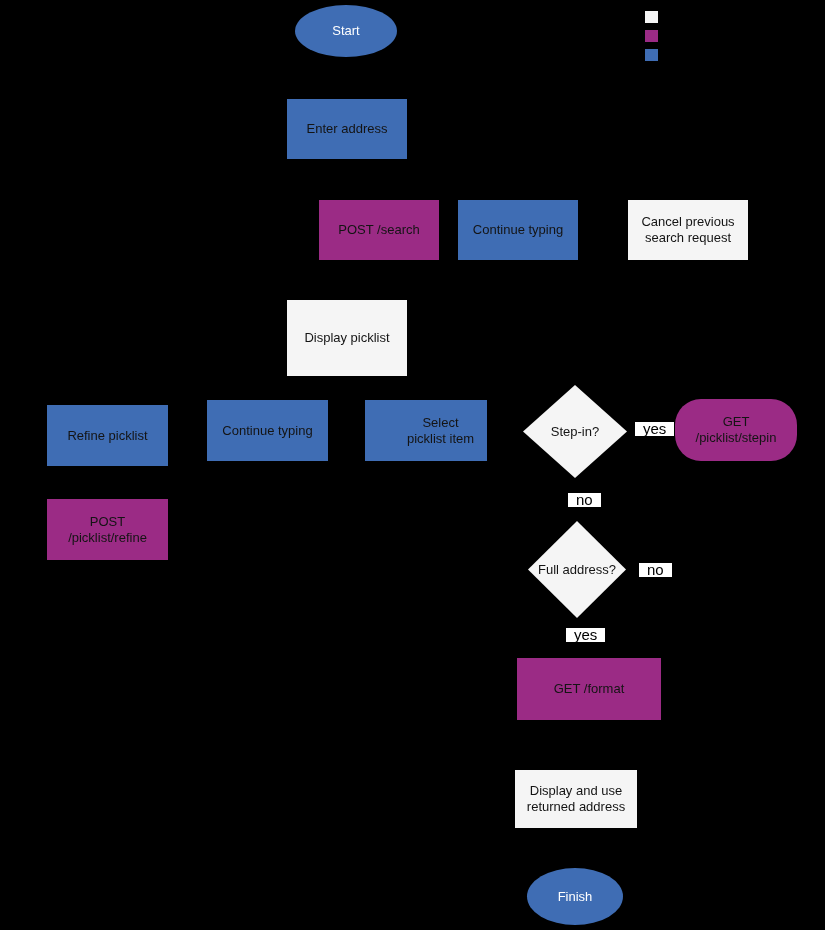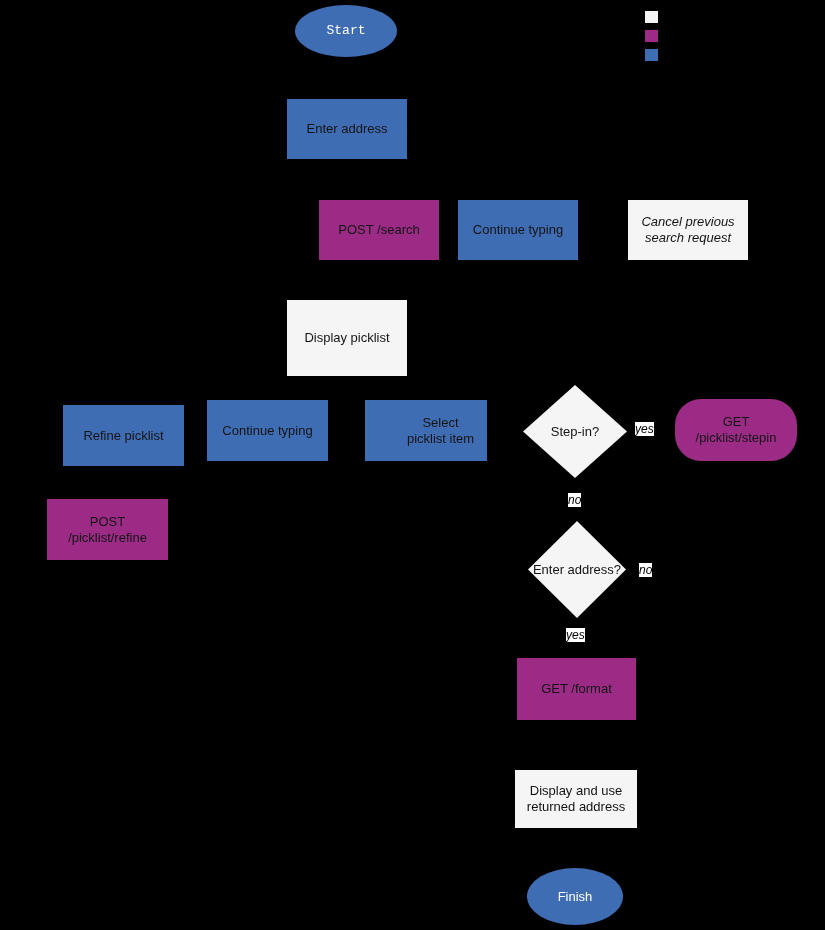--- a/index.html
+++ b/index.html
@@ -33,70 +33,69 @@
     border-radius: 50%;
     color: #ffffff;
     padding: 0;
   }
   .diamond {
     clip-path: polygon(50% 0, 100% 50%, 50% 100%, 0 50%);
     padding: 0;
   }
   .edge-label {
     position: absolute;
-    font-size: 12px;
+    font-size: 15px;
     line-height: 14px;
-    padding: 0 0;
+    padding: 0 8px;
     background: #ffffff;
     color: #000000;
-    font-style: italic;
   }
   .swatch {
     position: absolute;
     width: 13px;
     height: 12px;
     left: 645px;
   }
 </style>
 </head>
 <body>
 
 <div id="canvas">
 
   <div>
     <div class="swatch" style="top: 11px; background: rgb(245, 245, 245);"></div>
     <div class="swatch" style="top: 30px; background: rgb(155, 43, 133);"></div>
     <div class="swatch" style="top: 49px; background: rgb(63, 109, 180);"></div>
   </div>
 
-  <div class="node ellipse fill-blue" style="left:295px; top:5px; width:102px; height:52px;font-family:Liberation Mono, monospace;">
+  <div class="node ellipse fill-blue" style="left:295px; top:5px; width:102px; height:52px;">
     <span>Start</span>
   </div>
 
   <div class="node fill-blue" style="left:287px; top:99px; width:120px; height:60px;text-align:right;">
     <span>Enter address</span>
   </div>
 
   <div class="node fill-magenta" style="left:287px; top:200px; width:120px; height:60px;margin-left:32px;">
     <span>POST /search</span>
   </div>
 
   <div class="node fill-blue" style="left:458px; top:200px; width:120px; height:60px;">
     <span>Continue typing</span>
   </div>
 
   <div class="node fill-light" style="left:628px; top:200px; width:120px; height:60px;">
-    <span style="max-width:104px;font-style:italic;">Cancel previous search request</span>
+    <span style="max-width:104px;">Cancel previous search request</span>
   </div>
 
   <div class="node fill-light" style="left:287px; top:300px; width:120px; height:76px;">
     <span>Display picklist</span>
   </div>
 
-  <div class="node fill-blue" style="left:47px; top:405px; width:121px; height:61px;margin-left:16px;">
+  <div class="node fill-blue" style="left:47px; top:405px; width:121px; height:61px;">
     <span>Refine picklist</span>
   </div>
 
   <div class="node fill-blue" style="left:207px; top:400px; width:121px; height:61px;">
     <span>Continue typing</span>
   </div>
 
   <div class="node fill-blue" style="left:365px; top:400px; width:122px; height:61px;padding-left:37px;">
     <span>Select picklist item</span>
   </div>
@@ -111,28 +110,28 @@
     <span>GET /picklist/stepin</span>
   </div>
 
   <div class="edge-label" style="left:568px; top:493px;">no</div>
 
   <div class="node fill-magenta" style="left:47px; top:499px; width:121px; height:61px;">
     <span>POST /picklist/refine</span>
   </div>
 
   <div class="node diamond fill-light" style="left:528px; top:521px; width:98px; height:97px;">
-    <span>Enter address?</span>
+    <span>Full address?</span>
   </div>
 
   <div class="edge-label" style="left:639px; top:563px;">no</div>
 
   <div class="edge-label" style="left:566px; top:628px;">yes</div>
 
-  <div class="node fill-magenta" style="left:517px; top:658px; width:119px; height:62px;">
+  <div class="node fill-magenta" style="left:517px; top:658px; width:144px; height:62px;">
     <span>GET /format</span>
   </div>
 
   <div class="node fill-light" style="left:515px; top:770px; width:122px; height:58px;">
     <span style="max-width:110px;">Display and use returned address</span>
   </div>
 
   <div class="node ellipse fill-blue" style="left:527px; top:868px; width:96px; height:57px;text-align:center;">
     <span>Finish</span>
   </div>

